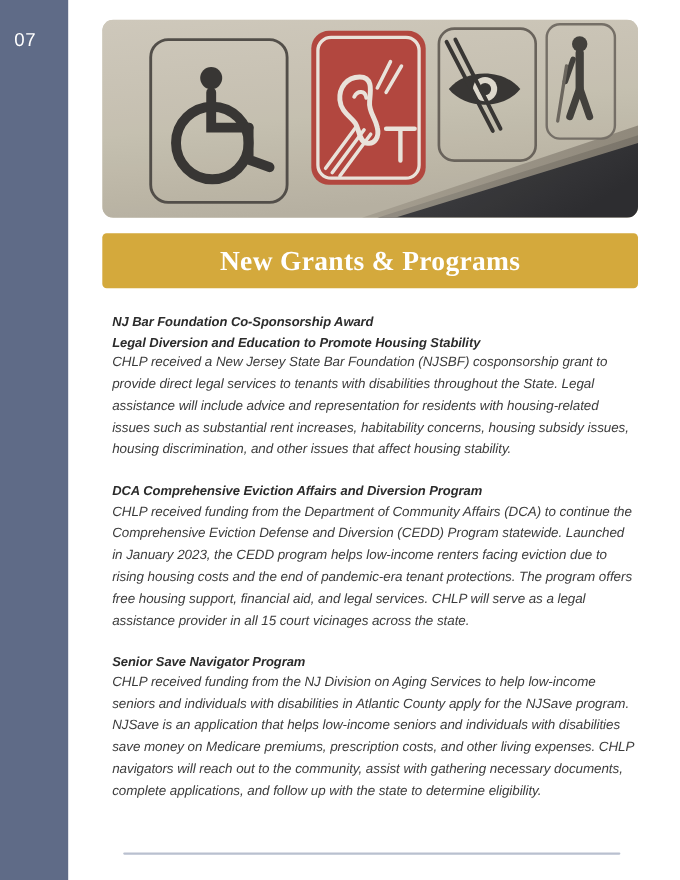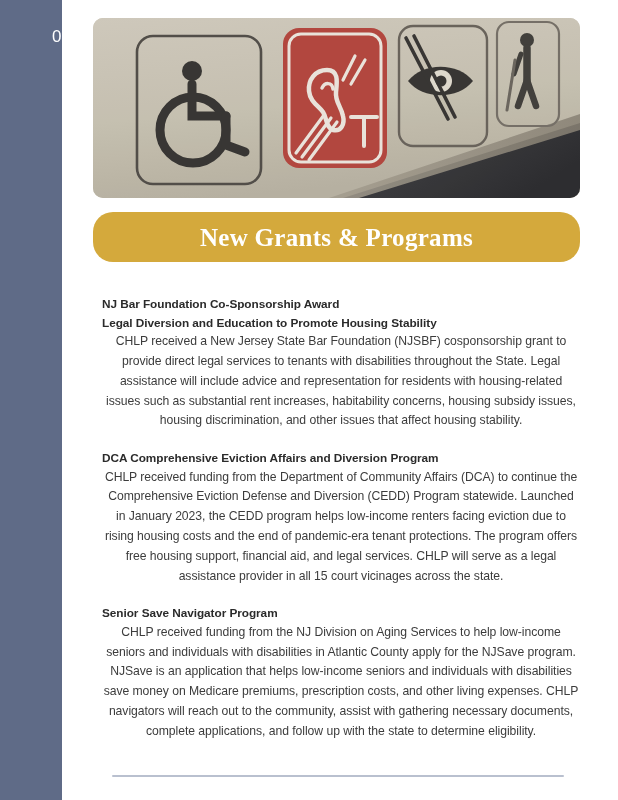--- a/index.html
+++ b/index.html
@@ -31,21 +31,20 @@
   .page-number {
     position: absolute;
     top: 27px;
     left: 0;
     width: 46px;
     text-align: center;
     color: #ffffff;
     font-size: 17px;
     font-weight: normal;
     letter-spacing: 0.5px;
-    margin-left: 39px;
   }
 
   .side-rot {
     position: absolute;
     left: 0;
     width: 62px;
     color: #ffffff;
     font-size: 10.5px;
     letter-spacing: 1.1px;
     white-space: nowrap;
@@ -93,61 +92,62 @@
   }
 
   
   .banner {
     position: absolute;
     left: 0;
     top: 212px;
     width: 487px;
     height: 50px;
     background: #d4a93c;
-    border-radius: 20px;
+    border-radius: 4px;
     display: flex;
     align-items: center;
     justify-content: center;
   }
 
   .banner-title {
     color: #ffffff;
     font-family: "Liberation Serif", "DejaVu Serif", serif;
     font-size: 25px;
     font-weight: bold;
     letter-spacing: 0.3px;
     line-height: 1;
   }
 
   
   .sections {
     position: absolute;
     left: 9px;
-    top: 295px;
+    top: 283px;
     width: 478px;
+    font-style: italic;
   }
 
   .section {
     margin-bottom: 18px;
   }
 
   .sec-heading {
     font-size: 11.8px;
     font-weight: bold;
     color: #2b2b2b;
     line-height: 1.58;
     letter-spacing: -0.05px;
   }
 
   .sec-body {
     font-size: 12.2px;
     color: #3c3c3c;
     line-height: 1.62;
     letter-spacing: -0.05px;
-    text-align: center;
+    text-align: left;
   }
 
   
   .footer-rule {
     position: absolute;
     left: 19px;
     top: 775px;
     width: 452px;
     height: 2px;
     background: #b9c0cf;

